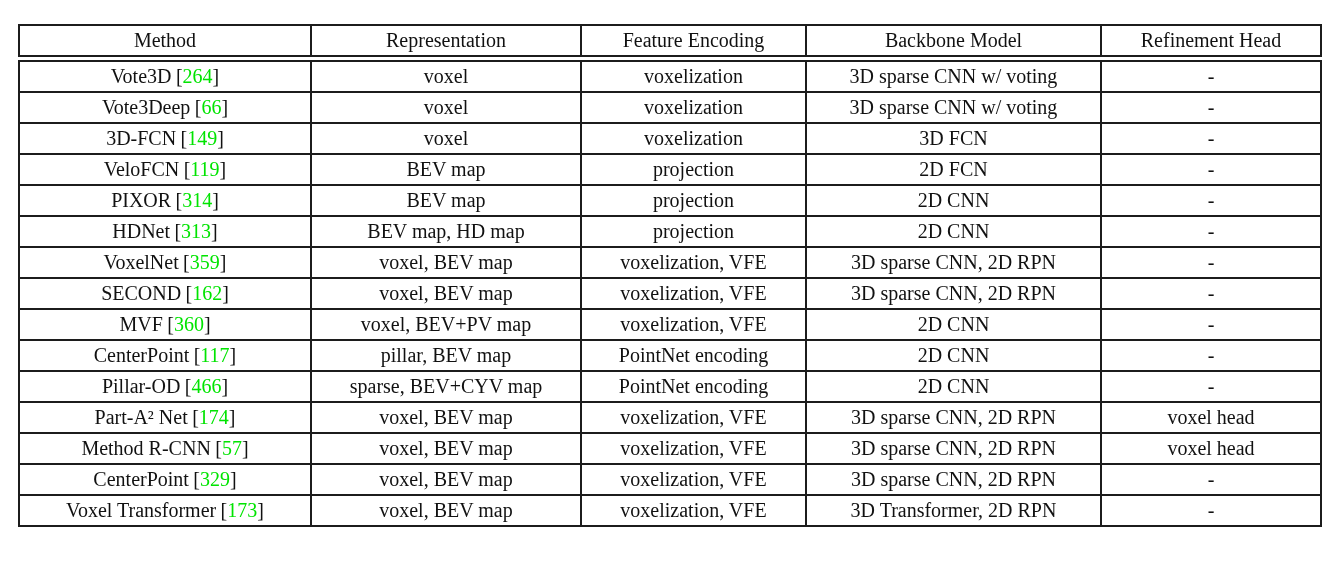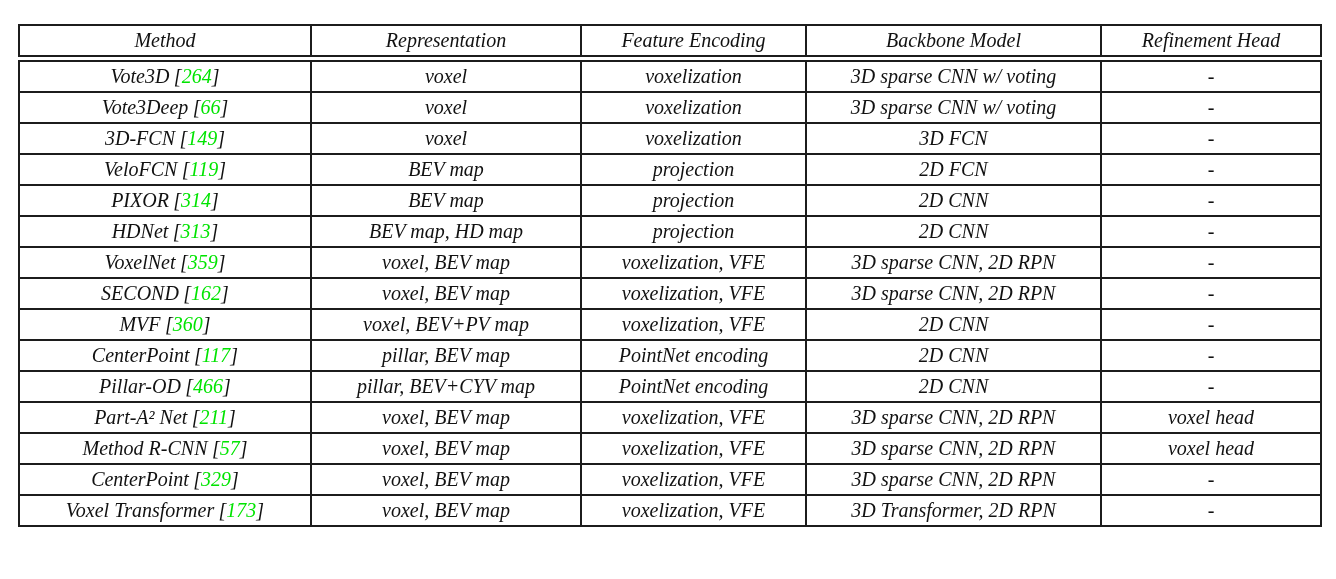--- a/index.html
+++ b/index.html
@@ -9,21 +9,20 @@
     width: 1336px;
     height: 579px;
     overflow: hidden;
   }
   .page {
     position: relative;
     width: 1336px;
     height: 542px;
     font-family: "Liberation Serif", serif;
     color: var(--text, #111111);
-    font-style: italic;
   }
   table.methods {
     position: absolute;
     left: 18px;
     top: 24px;
     width: 1302px;
     border-collapse: collapse;
     table-layout: fixed;
   }
   table.methods th,
@@ -136,27 +135,27 @@
   </tr>
         <tr>
     <td><span class="method-name">CenterPoint</span><span>[</span><span class="cite">117</span><span>]</span></td>
     <td>pillar, BEV map</td>
     <td>PointNet encoding</td>
     <td>2D CNN</td>
     <td>-</td>
   </tr>
         <tr>
     <td><span class="method-name">Pillar-OD</span><span>[</span><span class="cite">466</span><span>]</span></td>
-    <td>pillar, BEV+CYV map</td>
+    <td>sparse, BEV+CYV map</td>
     <td>PointNet encoding</td>
     <td>2D CNN</td>
     <td>-</td>
   </tr>
         <tr>
-    <td><span class="method-name">Part-A² Net</span><span>[</span><span class="cite">211</span><span>]</span></td>
+    <td><span class="method-name">Part-A² Net</span><span>[</span><span class="cite">174</span><span>]</span></td>
     <td>voxel, BEV map</td>
     <td>voxelization, VFE</td>
     <td>3D sparse CNN, 2D RPN</td>
     <td>voxel head</td>
   </tr>
         <tr>
     <td><span class="method-name">Method R-CNN</span><span>[</span><span class="cite">57</span><span>]</span></td>
     <td>voxel, BEV map</td>
     <td>voxelization, VFE</td>
     <td>3D sparse CNN, 2D RPN</td>

